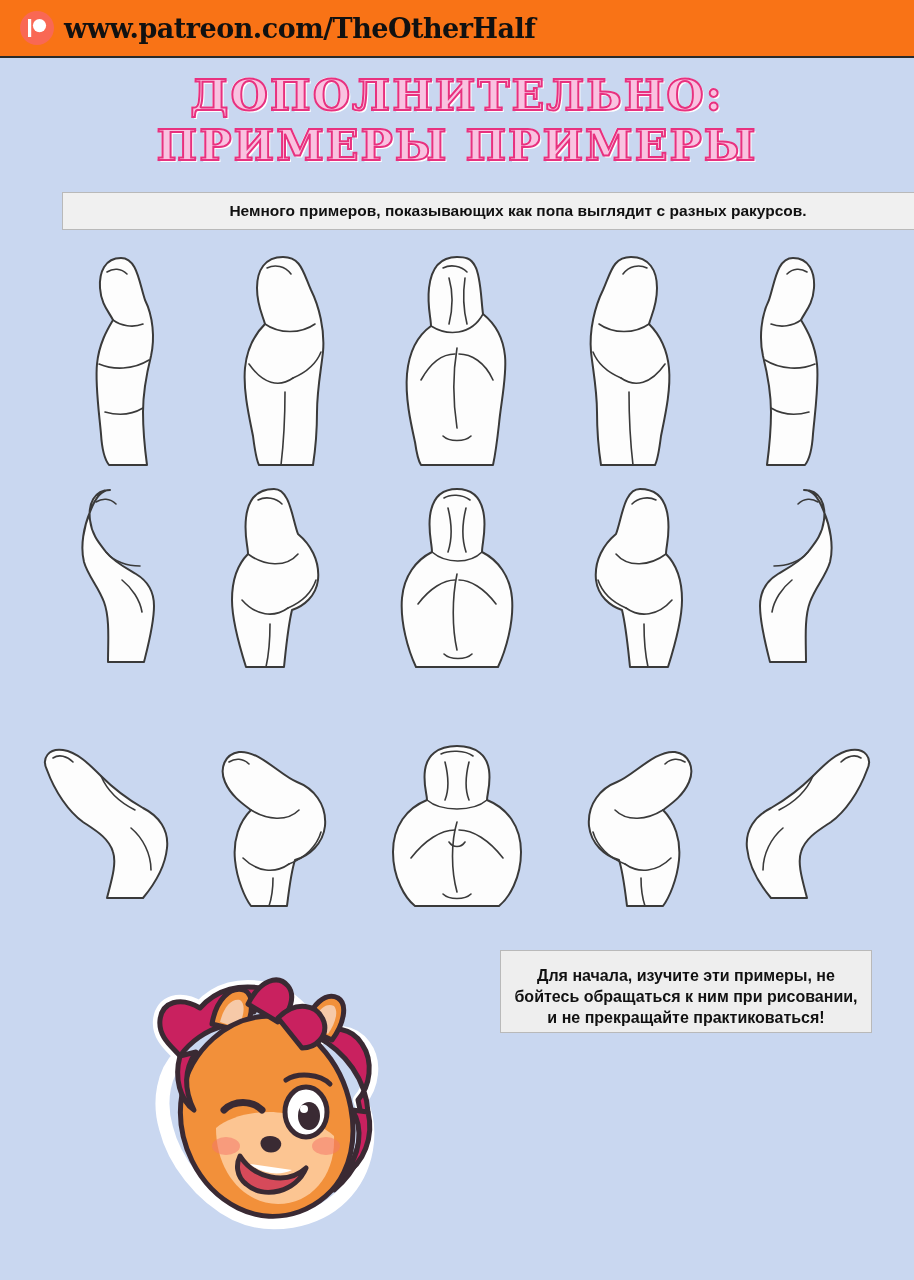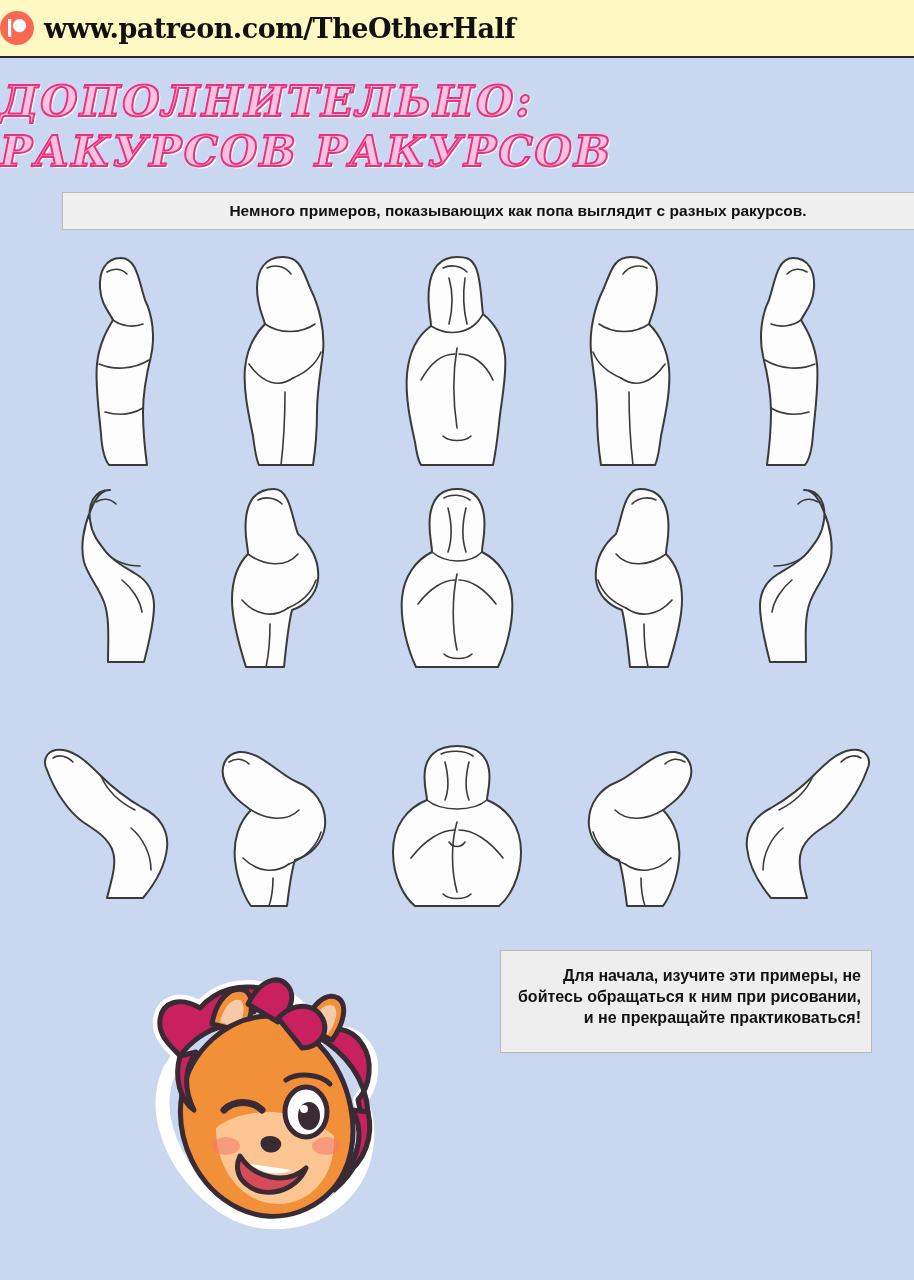--- a/index.html
+++ b/index.html
@@ -20,24 +20,24 @@
     background: #c9d7f0;
     box-sizing: border-box;
   }
 
   
   .patreon-bar {
     position: absolute;
     top: 0; left: 0;
     width: 914px;
     height: 58px;
-    background: #fef9c3;
+    background: #f97316;
     display: flex;
     align-items: center;
-    padding-left: 0;
+    padding-left: 20px;
     box-sizing: border-box;
     border-bottom: 2px solid #2a2a2a;
   }
   .patreon-logo {
     width: 34px; height: 34px;
     border-radius: 50%;
     background: #f96854;
     display: flex;
     align-items: center;
     justify-content: center;
@@ -50,24 +50,24 @@
     font-weight: bold;
     font-size: 27px;
     color: #111;
     letter-spacing: -0.5px;
     white-space: nowrap;
   }
 
   
   .title-wrap {
     position: absolute;
-    top: 76px;
+    top: 70px;
     left: 0;
     width: 914px;
-    font-style: italic;
+    text-align: center;
   }
   .title-line {
     font-family: "DejaVu Serif", serif;
     font-weight: bold;
     font-size: 43px;
     line-height: 50px;
     color: #f9c2e0;
     letter-spacing: 2px;
     -webkit-text-stroke: 2px #e8317f;
     text-shadow:
@@ -114,22 +114,22 @@
 
   
   .outro-box {
     position: absolute;
     top: 950px;
     left: 500px;
     width: 372px;
     background: #eeeeee;
     border: 1px solid #b9b9b9;
     box-sizing: border-box;
-    padding: 14px 10px 24px 10px;
-    text-align: right;
+    padding: 14px 10px 4px 10px;
+    text-align: center;
   }
   .outro-p {
     font-size: 16px;
     font-weight: bold;
     color: #111;
     line-height: 21px;
     margin: 0 0 17px 0;
   }
   .outro-p:last-child { margin-bottom: 0; }
 
@@ -153,21 +153,21 @@
       <svg width="22" height="22" viewBox="0 0 22 22">
         <rect x="2" y="2" width="3.2" height="18" fill="#ffffff"></rect>
         <circle cx="13.5" cy="8.6" r="6.6" fill="#ffffff"></circle>
       </svg>
     </span>
     <span class="patreon-url">www.patreon.com/TheOtherHalf</span>
   </div>
 
   <div class="title-wrap">
     <div class="title-line">ДОПОЛНИТЕЛЬНО:</div>
-    <div class="title-line">РАКУРСОВ РАКУРСОВ</div>
+    <div class="title-line">ПРИМЕРЫ ПРИМЕРЫ</div>
   </div>
 
   <div class="intro-box">
     <div class="intro-text">Немного примеров, показывающих как попа выглядит с разных ракурсов.</div>
   </div>
 
   <div class="row row-1">
 
     <div class="fig" style="margin:0 22px;">
       <svg width="110" height="215" viewBox="0 0 110 215">

